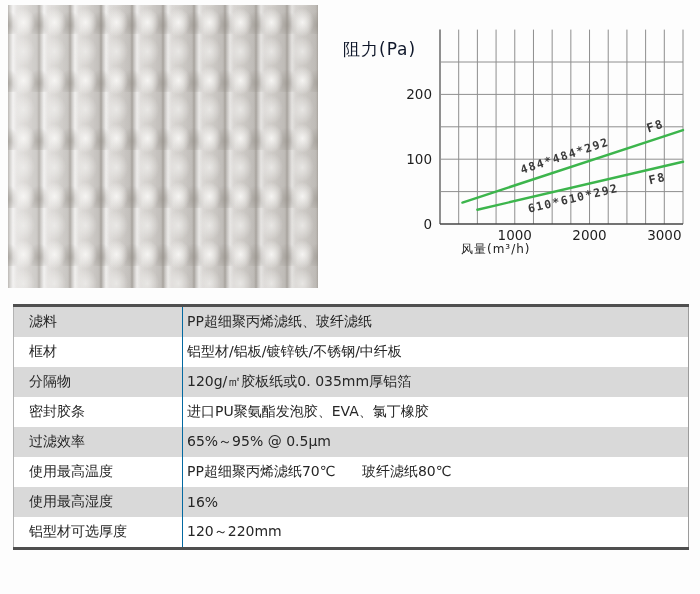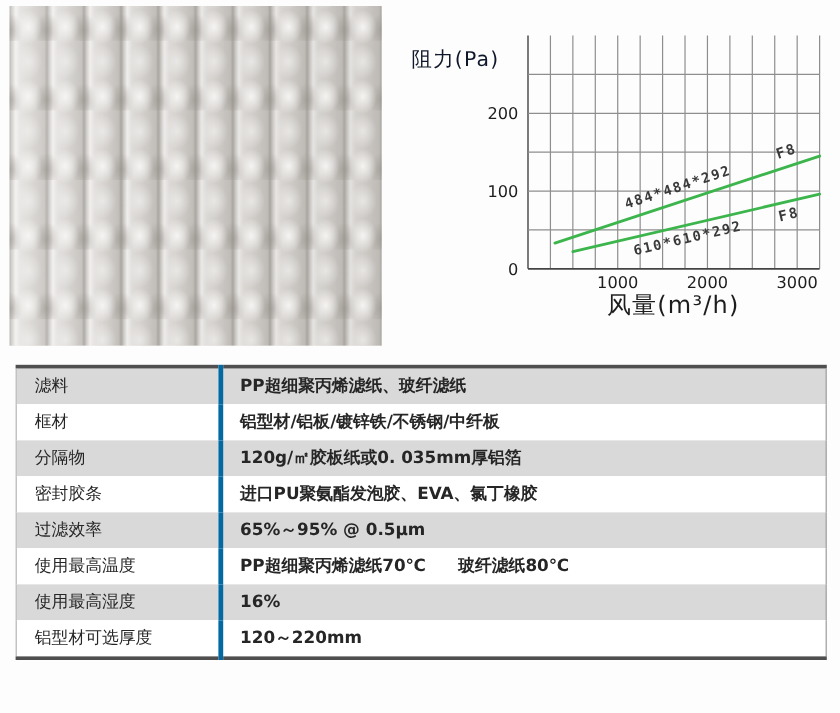--- a/index.html
+++ b/index.html
@@ -26,39 +26,39 @@
     background-size:31px 58px, 31px 58px, 31px 58px, 100% 100%, 31px 100%;
     background-position:0 0, 15.5px 29px, 0 29px, 0 0, 0 0;
   }
 
   
   .chart-title{
     position:absolute;left:343px;top:38px;
     font-size:17px;letter-spacing:1px;color:#0f172a;
   }
   .chart-xlabel{
-    position:absolute;left:461px;top:241px;width:200px;text-align:center;
-    font-size:20px;letter-spacing:1px;color:#1d1d1d;
+    position:absolute;left:461px;top:241px;width:200px;
+    font-size:12px;letter-spacing:1px;color:#1d1d1d;
   }
   #chart-svg{position:absolute;left:335px;top:25px;}
 
   
   .spec-table{
     position:absolute;left:13px;top:304px;width:676px;
     border-collapse:collapse;table-layout:fixed;
     border-top:3px solid #4f4f4f;border-bottom:3px solid #4f4f4f;
     border-left:1px solid #b3b3b3;border-right:1px solid #9c9c9c;
     font-size:14px;
   }
   .spec-table td{
     height:30px;padding:0 0 0 15px;vertical-align:middle;
     white-space:nowrap;overflow:hidden;color:#262626;
   }
-  .spec-table td.k{width:153px;border-right:4px solid #0369a1;}
-  .spec-table td.v{padding-left:14px;font-weight:bold;}
+  .spec-table td.k{width:153px;border-right:1px solid #0369a1;}
+  .spec-table td.v{padding-left:4px;}
   .spec-table tr:nth-child(odd) td{background:#d9d9d9;}
   .spec-table tr:nth-child(even) td{background:#ffffff;}
   .gap2{margin-left:22px;}
 </style>
 </head>
 <body>
 
 <div class="photo"></div>
 
 <div class="chart-title">阻力(Pa)</div>

